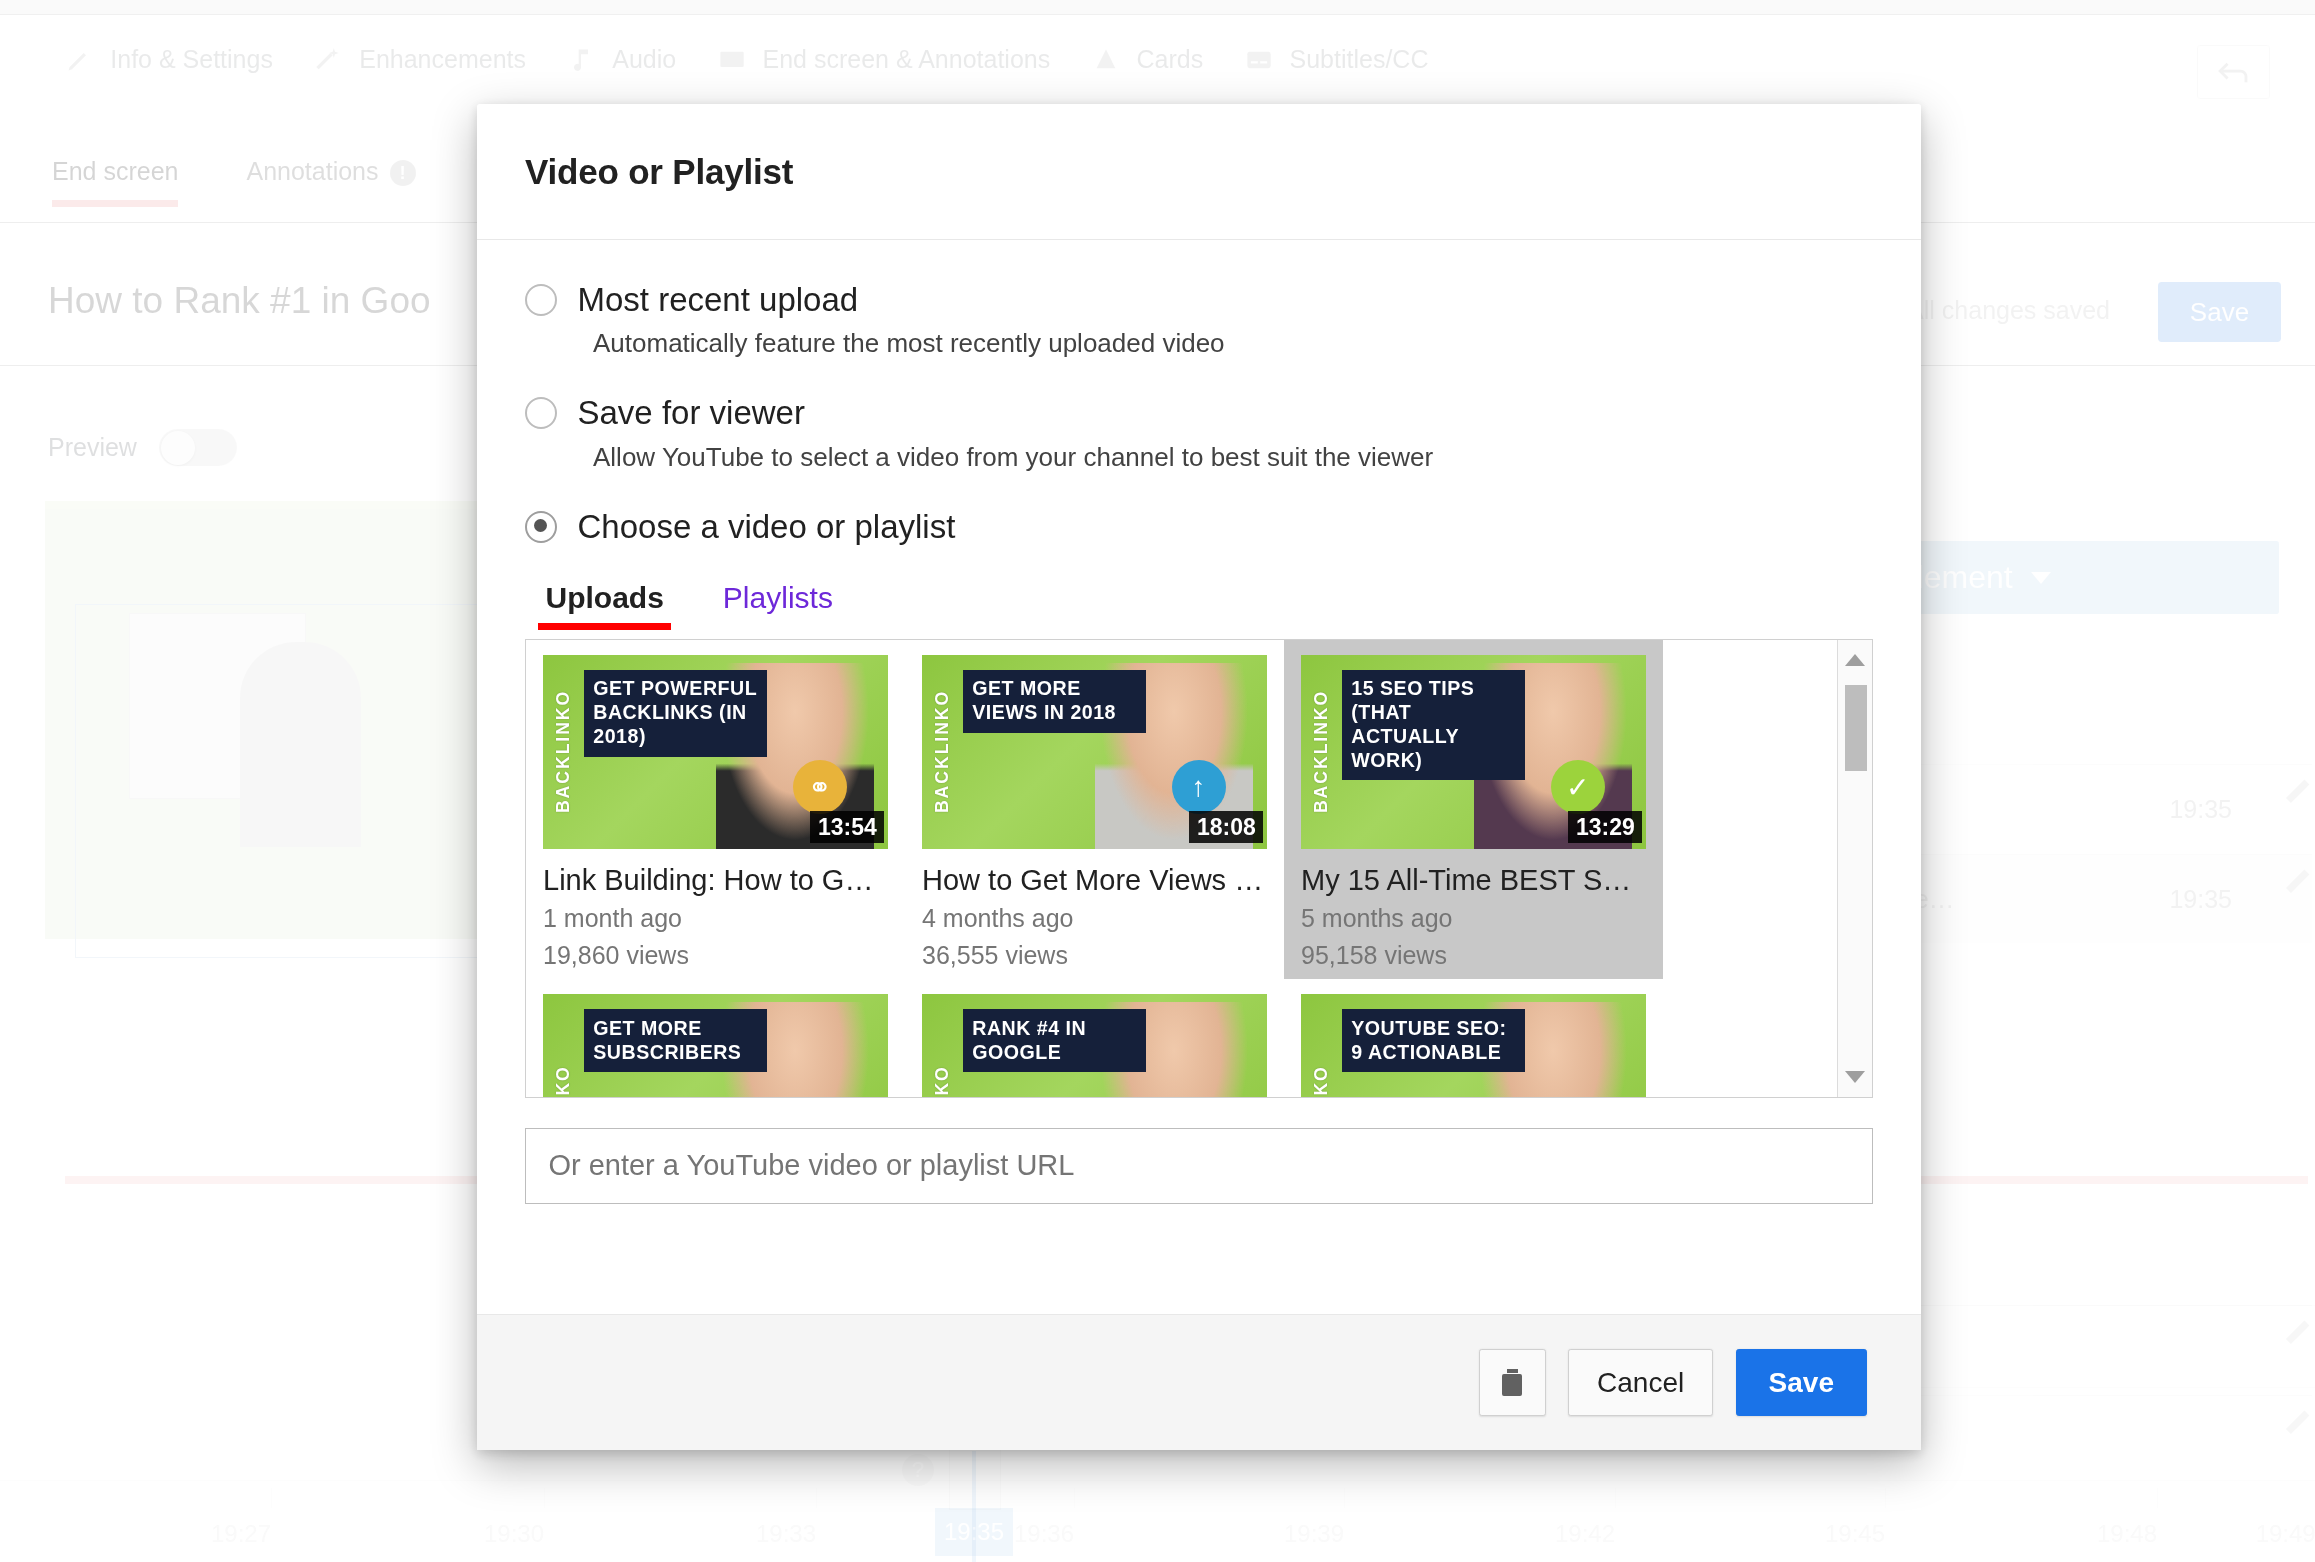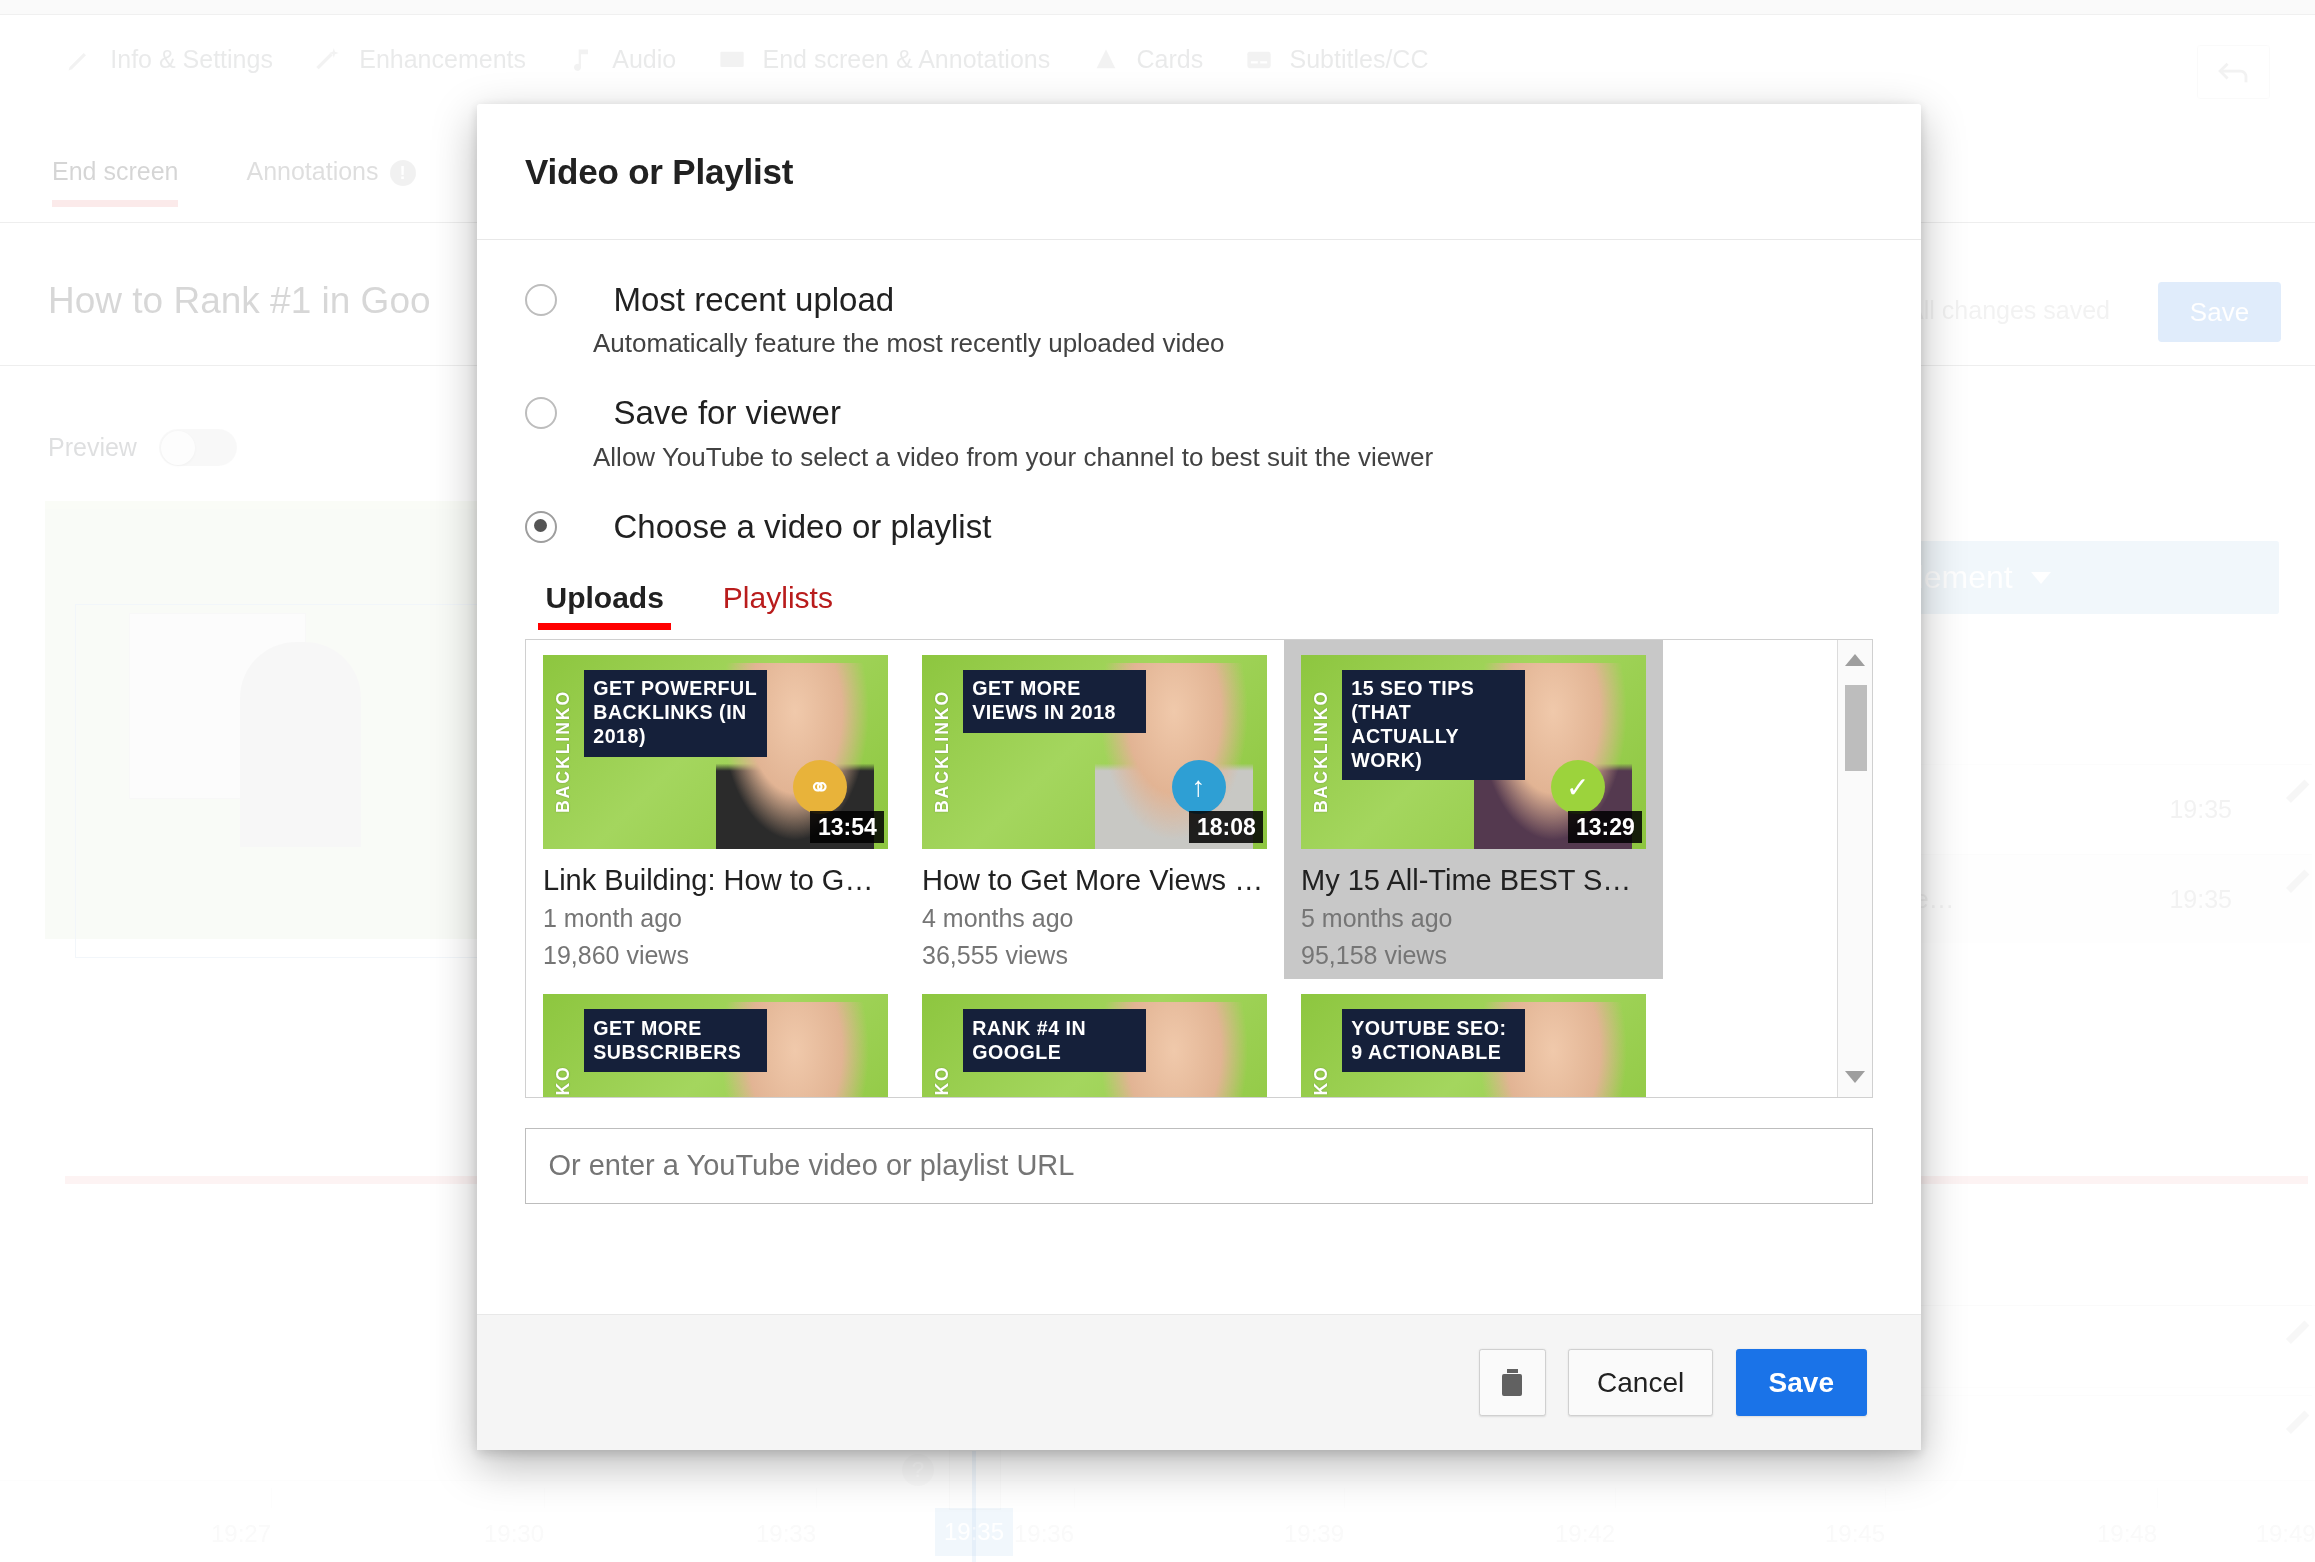--- a/index.html
+++ b/index.html
@@ -208,29 +208,29 @@
   .radio-line { display:flex; align-items:center; gap: 20.5px; }
   .radio-circle {
     width: 32px; height: 32px; border-radius:50%; border: 2.8px solid #bdbdbd;
     flex: 0 0 32px; position: relative; background:#fff;
   }
   .radio-circle.checked { border-color: #9e9e9e; }
   .radio-circle.checked::after {
     content:""; position:absolute; left: 6.5px; top: 6.5px; width: 13px; height: 13px;
     border-radius: 50%; background:#545454;
   }
-  .radio-label { font-size: 33px; color: #212121; margin-left: 36px; }
+  .radio-label { font-size: 33px; color: #212121; }
   .radio-desc { font-size: 26px; color: #424242; margin-left: 68px; margin-top: 9.3px; }
 
   
   .picker-tabs {
     display:flex; align-items:flex-end; gap: 44px; margin-top: 22.4px; margin-left: 13px;
   }
   .picker-tab {
-    font-size: 30px; color: #b91c1c; padding: 0 7.5px 15px 7.5px; position: relative;
+    font-size: 30px; color: #6d28d9; padding: 0 7.5px 15px 7.5px; position: relative;
   }
   .picker-tab.active { color: #212121; font-weight: bold; }
   .picker-tab.active::after {
     content:""; position:absolute; left: 0; right: 0; bottom: 0; height: 6.5px; background: #ff0000;
   }
 
   
   .grid-wrap {
     margin-top: 9.3px; position: relative;
     border: 0.9px solid #d0d0d0; background:#fff;

